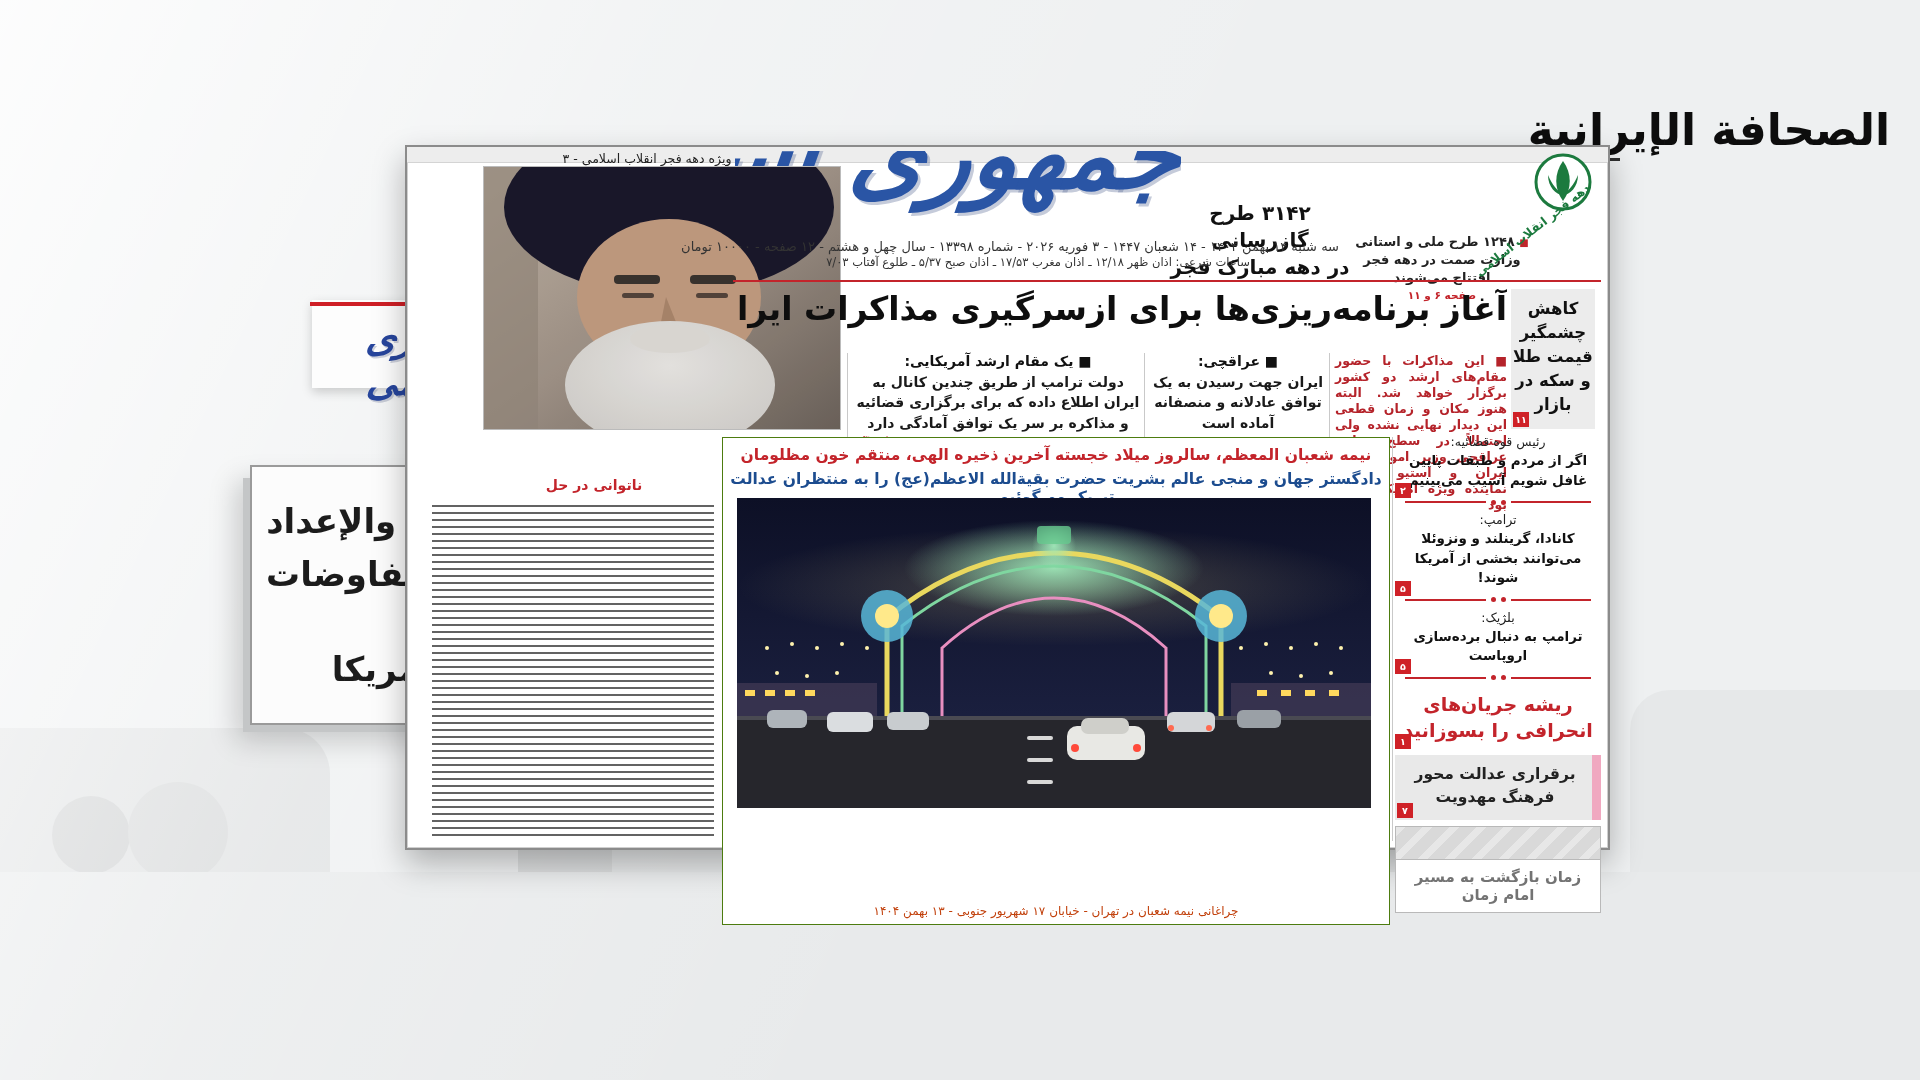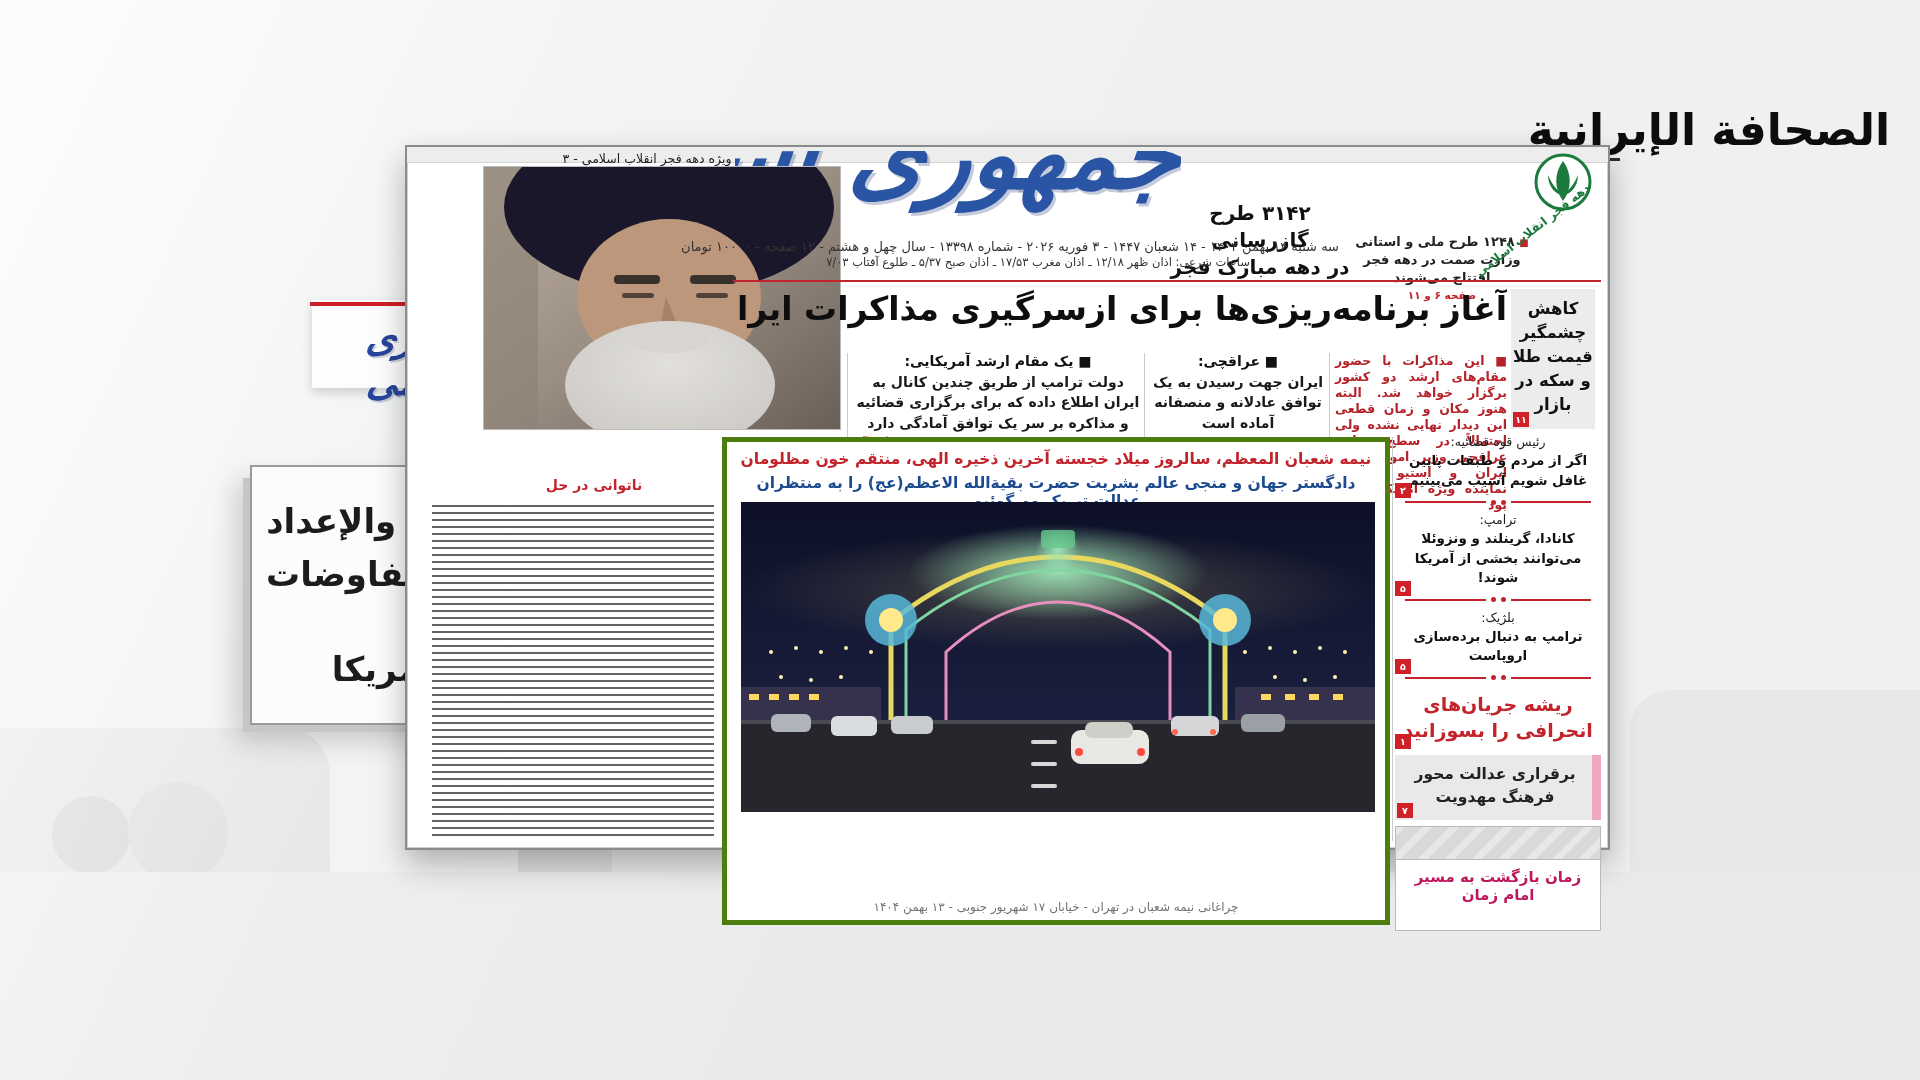--- a/index.html
+++ b/index.html
@@ -93,42 +93,42 @@
   .sub-pageref { text-align:left; padding-left:8px; }
   .vdiv { position:absolute; width:1px; background:#c9c9c9; }
 
   
   .photo-head { left:62px; top:330px; width:250px; text-align:center; font-size:14px; font-weight:bold; color:#c3242b; }
   .khomeini { position:absolute; left:77px; top:20px; width:356px; height:262px; box-shadow:0 0 0 1px #bbb; }
   .textfill { position:absolute; background:repeating-linear-gradient(180deg, rgba(55,55,55,.78) 0 2px, transparent 2px 7px); }
   .lc-fill { left:25px; top:358px; width:282px; height:336px; }
 
   
-  .green-box { left:315px; top:290px; width:668px; height:488px; border:5px solid #4d7c0f; background:#fff; }
+  .green-box { left:315px; top:290px; width:668px; height:488px; border:1px solid #4d7c0f; background:#fff; }
   .gb-line1 { position:absolute; left:6px; right:6px; top:8px; text-align:center; font-size:15.5px; font-weight:bold; color:#c3242b; }
   .gb-line2 { position:absolute; left:6px; right:6px; top:32px; text-align:center; font-size:15.5px; font-weight:bold; color:#1c4c8f; }
   .street { position:absolute; left:14px; top:60px; width:634px; height:310px; }
-  .gb-caption { position:absolute; left:6px; right:6px; bottom:6px; text-align:center; font-size:12px; color:#737373; }
+  .gb-caption { position:absolute; left:6px; right:6px; bottom:6px; text-align:center; font-size:12px; color:#c2410c; }
 
   
   .rail { left:988px; top:285px; width:206px; }
   .rail-item { position:relative; text-align:center; direction:rtl; padding:2px 4px 4px; }
   .rail-kicker { font-size:12.5px; font-weight:normal; color:#222; }
   .rail-text { font-size:13.5px; font-weight:bold; color:#111; line-height:1.45; margin-top:2px; }
   .divider { display:flex; align-items:center; justify-content:center; gap:5px; height:12px; margin:2px 10px; }
   .dline { flex:1; height:2px; background:#c3242b; }
   .ddot { width:5px; height:5px; border-radius:50%; background:#c3242b; }
   .rail-red { font-size:19px; font-weight:bold; color:#c3242b; line-height:1.35; margin-top:4px; }
   .justice-box { position:relative; margin-top:8px; background:#e9e9e9; padding:8px 14px 10px 8px;
     font-size:15.5px; font-weight:bold; color:#222; line-height:1.5; text-align:center; }
   .justice-pink { position:absolute; right:0; top:0; bottom:0; width:9px; background:#f0a8c0; }
   .sig-box { margin-top:6px; border:1px solid #b9b9b9; background:#d9d9d9; height:34px;
     background-image:repeating-linear-gradient(135deg, #e7e7e7 0 7px, #d9d9d9 7px 19px); }
-  .rail-bottom { border:1px solid #b9b9b9; border-top:none; background:#fff; padding:8px 2px 26px;
-    font-size:15px; font-weight:bold; color:#be185d; text-align:center; }
+  .rail-bottom { border:1px solid #b9b9b9; border-top:none; background:#fff; padding:8px 2px 8px;
+    font-size:15px; font-weight:bold; color:#737373; text-align:center; }
   .b-abs { position:absolute; }
 </style>
 </head>
 <body>
 
 <div class="bg-shape sh-rr"></div>
 <div class="bg-shape sh-c1"></div>
 <div class="bg-shape sh-c2"></div>
 <div class="bg-shape sh-bar"></div>
 <div class="bg-shape sh-q"></div>

